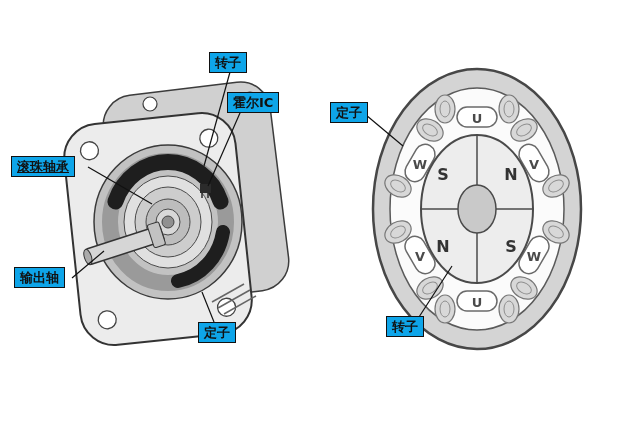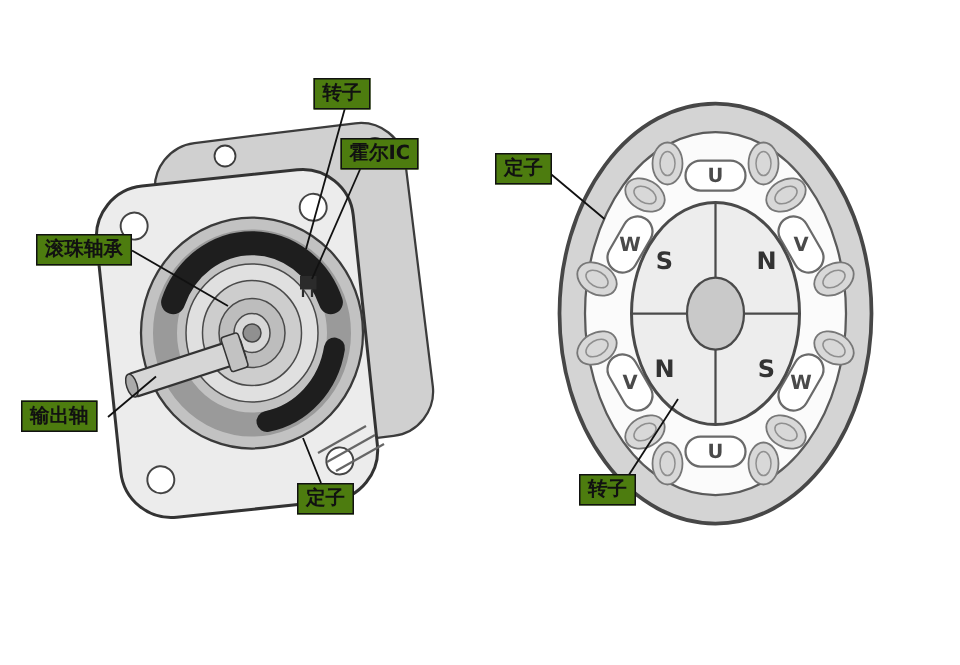--- a/index.html
+++ b/index.html
@@ -4,21 +4,21 @@
 <style>
   html,body{margin:0;padding:0;background:#fff;}
   .stage{
     position:relative;width:640px;height:443px;background:#fff;overflow:hidden;
     font-family:"DejaVu Sans",sans-serif;
   }
   .stage svg{position:absolute;left:0;top:0;}
   .tag{
     position:absolute;
     border:1px solid #111;
-    background:#4d7c0f;
+    background:#0ea5e9;
     padding:1px 5px;
     font-size:13px;
     font-weight:bold;
     color:#111;
     white-space:nowrap;
     line-height:17px;
   }
   .pole{fill:#ffffff;stroke:#6a6a6a;stroke-width:1.5;}
   .lobe{fill:#d8d8d8;stroke:#777;stroke-width:1.2;}
   .lobe-in{fill:none;stroke:#8f8f8f;stroke-width:1;}
@@ -160,20 +160,20 @@
 
       <g>
         <line class="leader" x1="366" y1="115" x2="403" y2="146"></line>
         <line class="leader" x1="419" y1="317" x2="452" y2="266"></line>
       </g>
     </g>
   </svg>
 
   <div class="tag" style="left:209px;top:52px;">转子</div>
   <div class="tag" style="left:227px;top:92px;">霍尔IC</div>
-  <div class="tag" style="left:24px;top:156px;">滚珠轴承</div>
+  <div class="tag" style="left:11px;top:156px;text-decoration:underline;">滚珠轴承</div>
   <div class="tag" style="left:14px;top:267px;">输出轴</div>
   <div class="tag" style="left:198px;top:322px;">定子</div>
 
   <div class="tag" style="left:330px;top:102px;">定子</div>
   <div class="tag" style="left:386px;top:316px;">转子</div>
 
 </div>
 
 </body></html>

